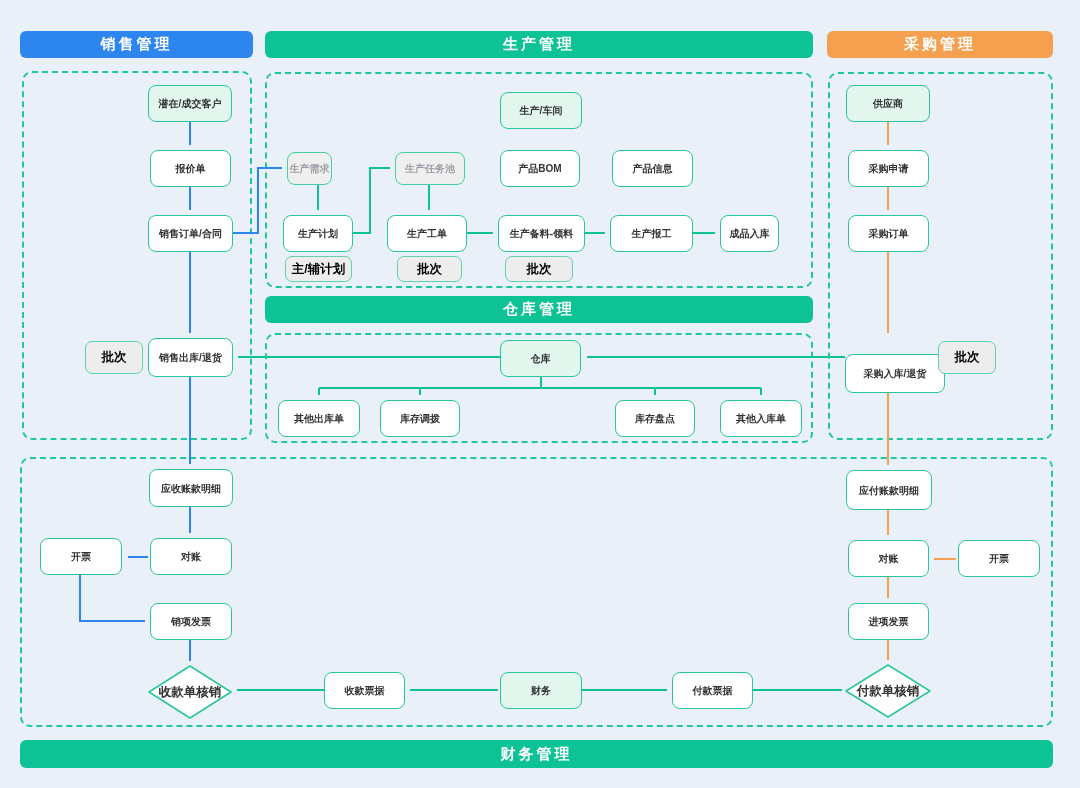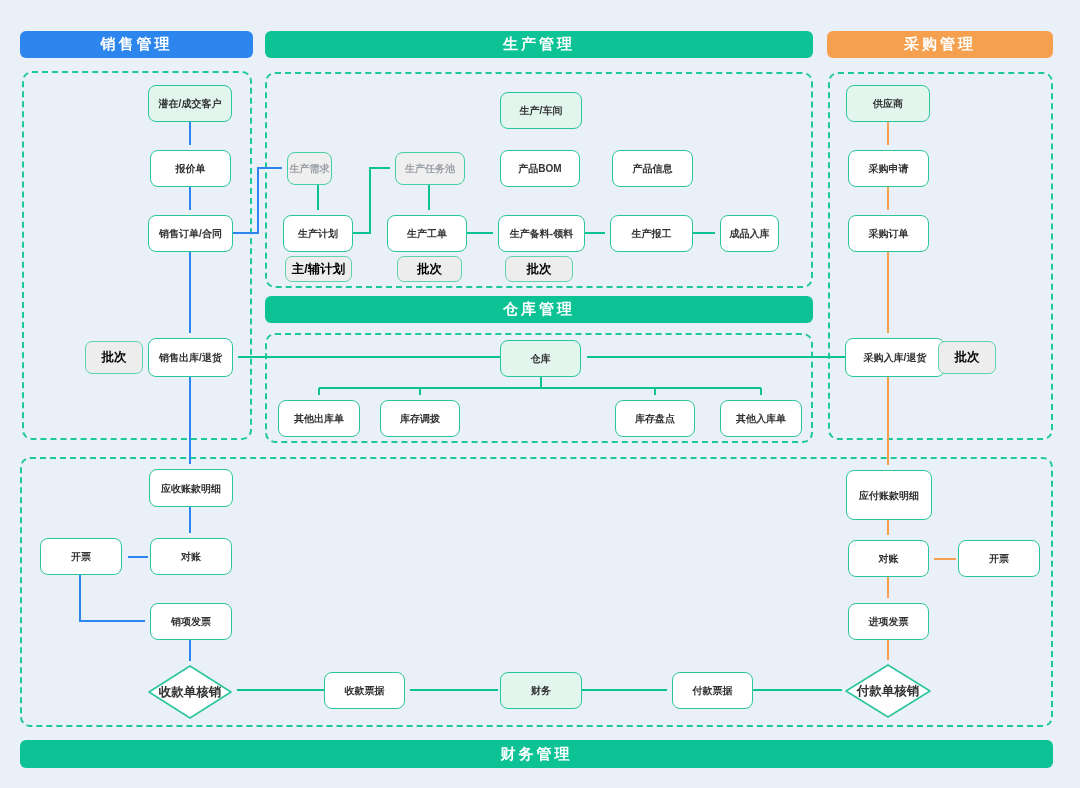--- a/index.html
+++ b/index.html
@@ -142,31 +142,31 @@
 
   <div class="node mint" style="left:500px;top:340px;width:81px;height:37px">仓库</div>
   <div class="node" style="left:278px;top:400px;width:82px;height:37px">其他出库单</div>
   <div class="node" style="left:380px;top:400px;width:80px;height:37px">库存调拨</div>
   <div class="node" style="left:615px;top:400px;width:80px;height:37px">库存盘点</div>
   <div class="node" style="left:720px;top:400px;width:82px;height:37px">其他入库单</div>
 
   <div class="node mint" style="left:846px;top:85px;width:84px;height:37px">供应商</div>
   <div class="node" style="left:848px;top:150px;width:81px;height:37px">采购申请</div>
   <div class="node" style="left:848px;top:215px;width:81px;height:37px">采购订单</div>
-  <div class="node" style="left:845px;top:338px;width:100px;height:39px">采购入库/退货</div>
+  <div class="node" style="left:845px;top:354px;width:100px;height:39px">采购入库/退货</div>
   <div class="tag" style="left:938px;top:341px;width:58px;height:33px">批次</div>
 
   <div class="node" style="left:149px;top:469px;width:84px;height:38px">应收账款明细</div>
   <div class="node" style="left:150px;top:538px;width:82px;height:37px">对账</div>
   <div class="node" style="left:40px;top:538px;width:82px;height:37px">开票</div>
   <div class="node" style="left:150px;top:603px;width:82px;height:37px">销项发票</div>
   <div class="diamond-label" style="left:149px;top:666px;width:82px;height:52px">收款单核销</div>
   <div class="node" style="left:324px;top:672px;width:81px;height:37px">收款票据</div>
 
   <div class="node mint" style="left:500px;top:672px;width:82px;height:37px">财务</div>
   <div class="node" style="left:672px;top:672px;width:81px;height:37px">付款票据</div>
   <div class="diamond-label" style="left:846px;top:665px;width:84px;height:52px">付款单核销</div>
-  <div class="node" style="left:846px;top:470px;width:86px;height:50px">应付账款明细</div>
+  <div class="node" style="left:846px;top:470px;width:86px;height:40px">应付账款明细</div>
   <div class="node" style="left:848px;top:540px;width:81px;height:37px">对账</div>
   <div class="node" style="left:958px;top:540px;width:82px;height:37px">开票</div>
   <div class="node" style="left:848px;top:603px;width:81px;height:37px">进项发票</div>
 
 </div>
 
 </body></html>

